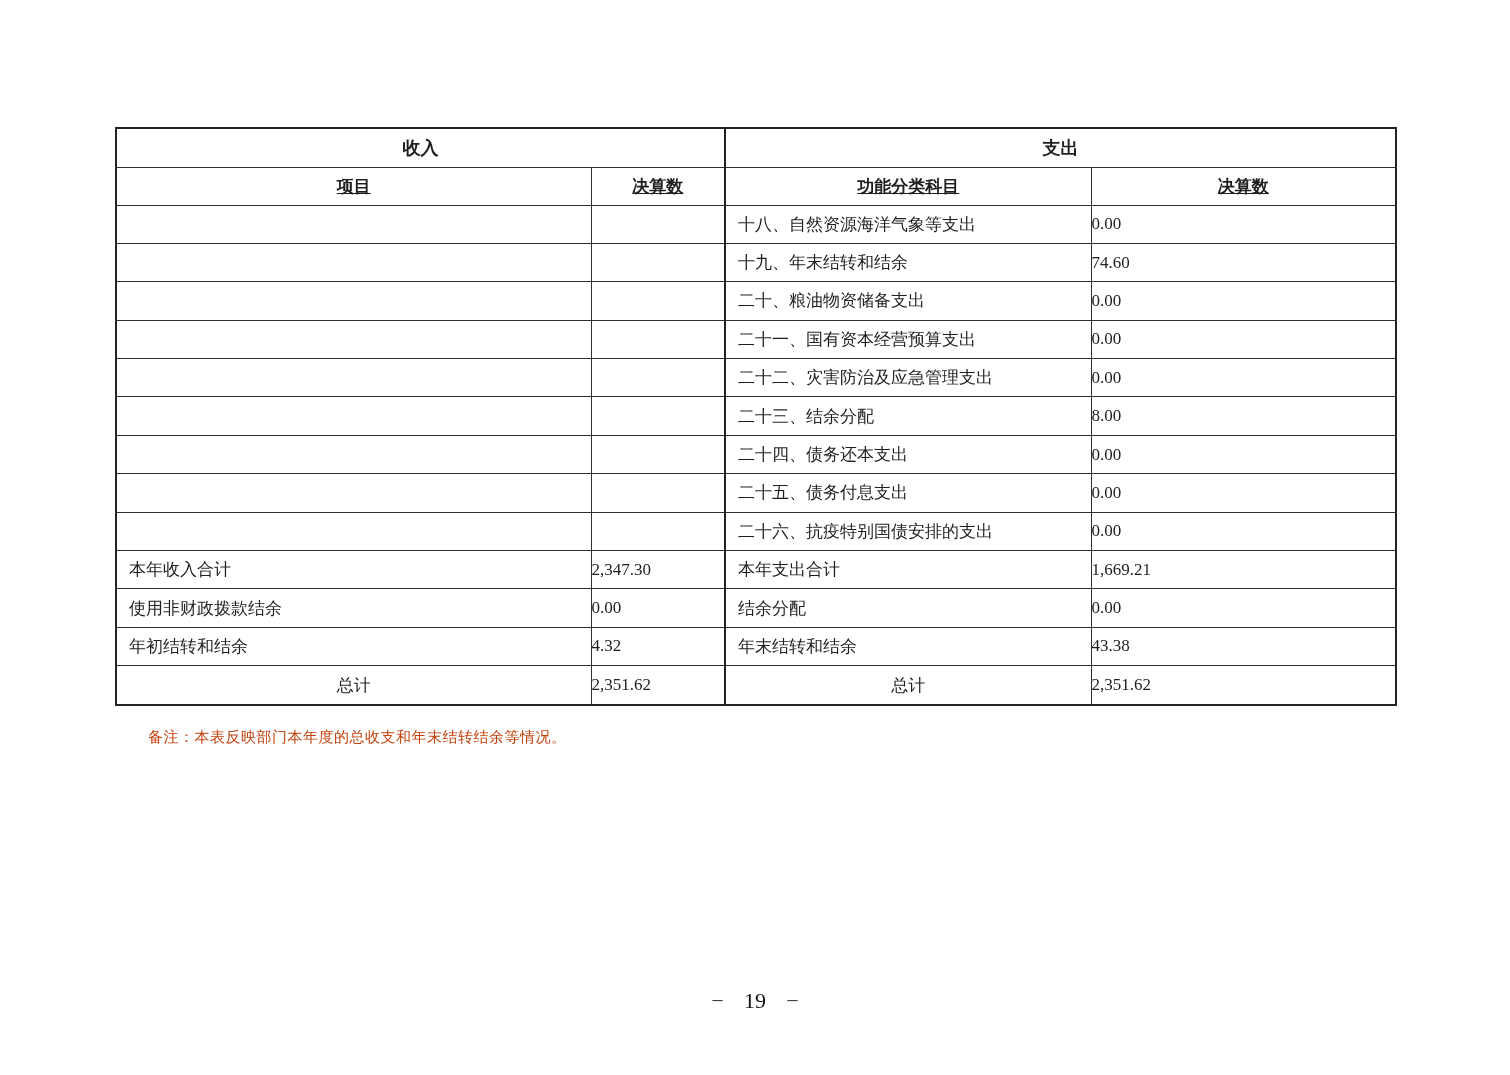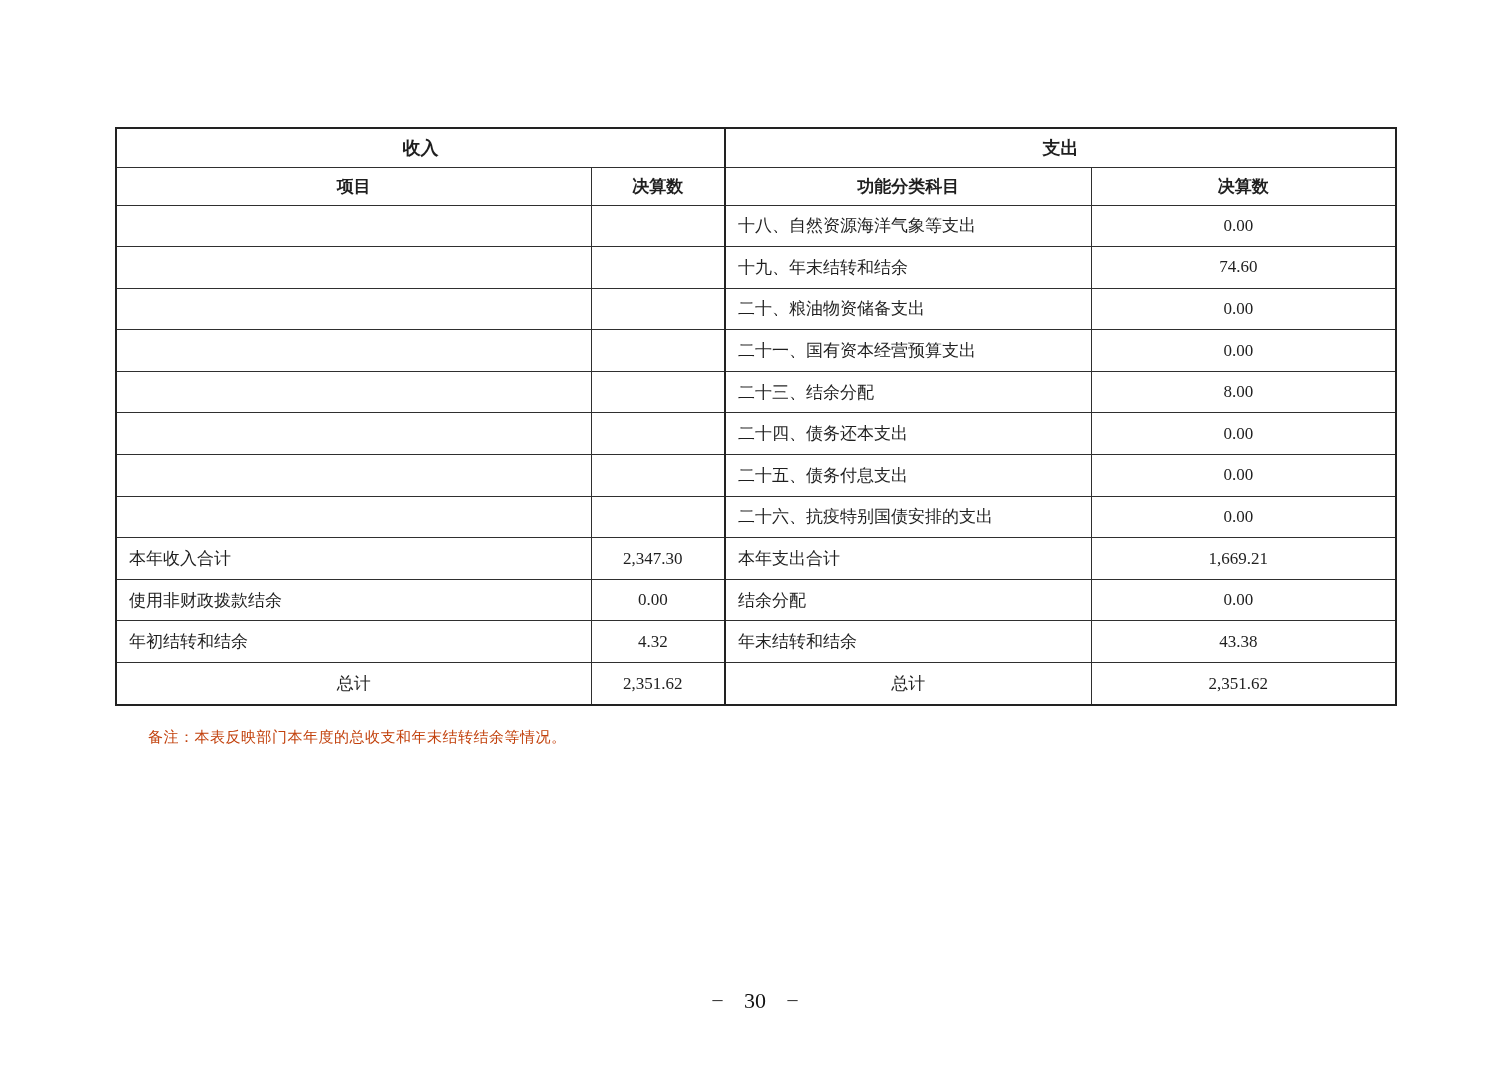--- a/index.html
+++ b/index.html
@@ -23,25 +23,25 @@
     border: 1px solid #2f2f2f;
     font-size: 17px;
     font-weight: normal;
     vertical-align: middle;
     overflow: hidden;
     white-space: nowrap;
   }
   .budget-table { border: 2px solid #222222; }
   .budget-table thead th { font-weight: bold; text-align: center; margin-top: 48px; }
   .budget-table thead tr.h1 th { height: 39px; font-size: 18px; }
-  .budget-table thead tr.h2 th { height: 38px; }
+  .budget-table thead tr.h2 th { height: 38px; text-decoration: underline; }
   .budget-table tbody tr { height: 24px; }
   .budget-table .mid { border-left-width: 2px; border-left-color: #222222; }
   .budget-table td.c-label { text-align: left; padding-left: 12px; }
-  .budget-table td.c-num { text-align: center; padding-right: 10px; }
+  .budget-table td.c-num { text-align: left; padding-right: 10px; }
   .budget-table td.center { text-align: center; padding-left: 0; margin-left: 29px; }
 
   .footnote {
     position: absolute;
     left: 148px; top: 728px;
     font-size: 15px;
     color: #c2410c;
     letter-spacing: 0.5px;
   }
   .page-number {
@@ -101,20 +101,26 @@
       </tr>
       <tr>
         <td class="c-label"></td>
         <td class="c-num"></td>
         <td class="c-label mid">二十一、国有资本经营预算支出</td>
         <td class="c-num">0.00</td>
       </tr>
       <tr>
         <td class="c-label"></td>
         <td class="c-num"></td>
+        <td class="c-label mid">二十二、灾害防治及应急管理支出</td>
+        <td class="c-num">0.00</td>
+      </tr>
+      <tr>
+        <td class="c-label"></td>
+        <td class="c-num"></td>
         <td class="c-label mid">二十三、结余分配</td>
         <td class="c-num">8.00</td>
       </tr>
       <tr>
         <td class="c-label"></td>
         <td class="c-num"></td>
         <td class="c-label mid">二十四、债务还本支出</td>
         <td class="c-num">0.00</td>
       </tr>
       <tr>
@@ -154,17 +160,17 @@
         <td class="c-label center mid">总计</td>
         <td class="c-num">2,351.62</td>
       </tr>
     </tbody>
   </table>
 
   <div class="footnote">备注：本表反映部门本年度的总收支和年末结转结余等情况。</div>
 
   <div class="page-number">
     <span class="dash">–</span>
-    <span class="num">30</span>
+    <span class="num">19</span>
     <span class="dash">–</span>
   </div>
 
 </div>
 
 </body></html>

